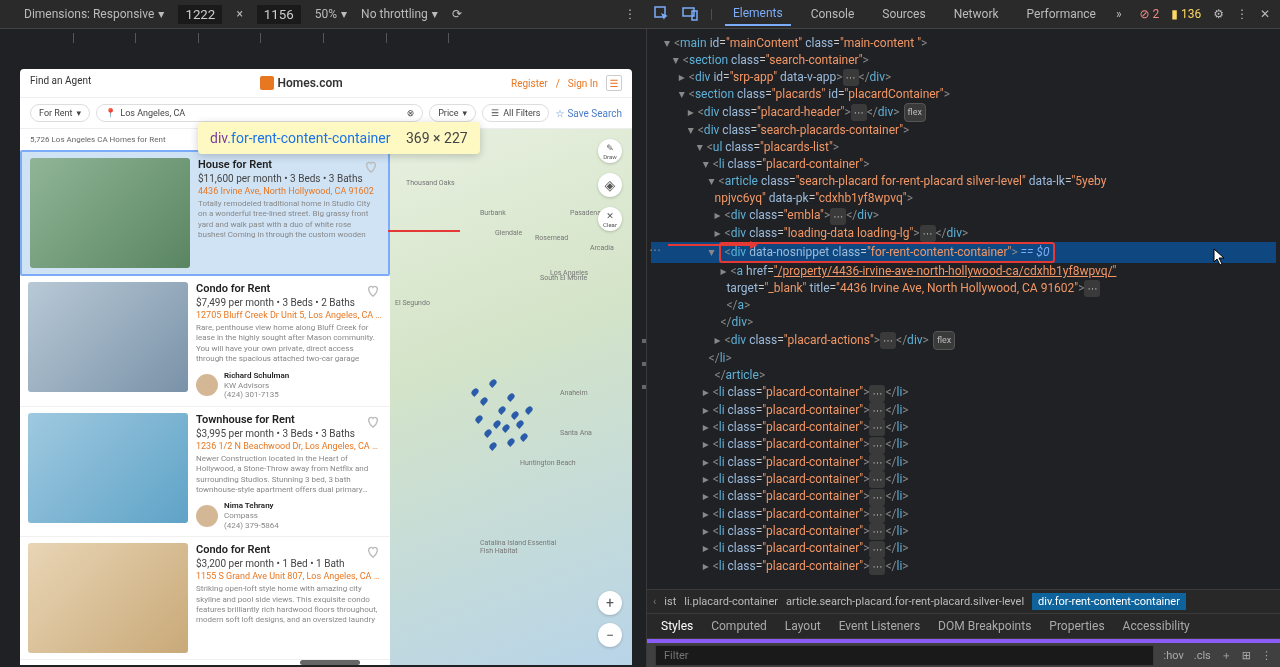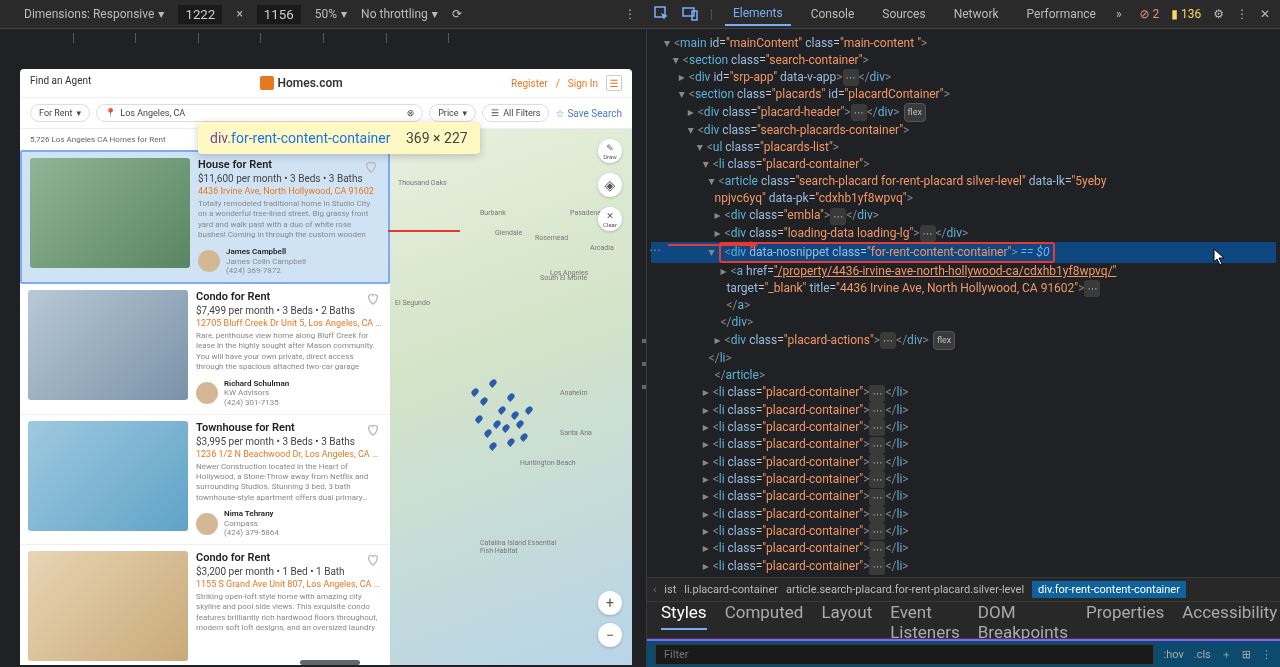--- a/index.html
+++ b/index.html
@@ -90,25 +90,25 @@
 .flex-badge { display: inline-block; background: #3a3a3a; color: #bbb; border: 1px solid #555; border-radius: 4px; padding: 0 3px; font-size: 9px; vertical-align: middle; margin-left: 4px; }
 .side-dots { position: absolute; left: -2px; color: #888; }
 .red-arrow-2 { position: absolute; left: 668px; top: 244px; width: 86px; height: 2px; background: #e53935; z-index: 200; }
 .red-arrow-2::after { content: ""; position: absolute; right: -4px; top: -3px; border-left: 8px solid #e53935; border-top: 4px solid transparent; border-bottom: 4px solid transparent; }
 
 .breadcrumbs { height: 24px; background: #282828; display: flex; align-items: center; font-size: 11px; color: #bbb; border-top: 1px solid #3a3a3a; gap: 8px; padding: 0 6px; overflow: hidden; }
 .breadcrumbs .crumb { white-space: nowrap; }
 .breadcrumbs .crumb.active { background: #0e639c; color: #fff; padding: 2px 6px; border-radius: 0; }
 .bc-arrow { color: #777; }
 
-.styles-tabs { height: 38px; background: #282828; display: flex; align-items: flex-start; font-size: 17px; gap: 18px; padding: 0 14px; border-top: 1px solid #3a3a3a; border-bottom: 1px solid #3a3a3a; }
+.styles-tabs { height: 26px; background: #282828; display: flex; align-items: center; font-size: 12px; gap: 18px; padding: 0 14px; border-top: 1px solid #3a3a3a; border-bottom: 1px solid #3a3a3a; }
 .styles-tabs .st { color: #aaa; }
 .styles-tabs .st.active { color: #fff; border-bottom: 2px solid #7cacf8; padding-bottom: 6px; margin-bottom: -8px; }
 
-.filter-row { height: 28px; background: #0c4a6e; display: flex; align-items: center; padding: 0 8px; gap: 10px; font-size: 11px; border-top: 2px solid #8b5cf6; }
+.filter-row { height: 28px; background: #404040; display: flex; align-items: center; padding: 0 8px; gap: 10px; font-size: 11px; border-top: 4px solid #8b5cf6; }
 .filter-input { flex: 1; background: #1a1a1a; border: 1px solid #3a3a3a; color: #bbb; padding: 3px 8px; font-size: 11px; }
 .filter-row .mini { color: #aaa; }
 
 .mouse-cursor { position: absolute; left: 1213px; top: 248px; width: 14px; height: 18px; z-index: 300; pointer-events: none; }
 </style>
 </head>
 <body>
 
 <div class="top-toolbar">
   <div class="left">
@@ -186,28 +186,20 @@
       <div class="listings">
         <div class="results-count">5,726 Los Angeles CA Homes for Rent</div>
 
         <div class="listing highlighted">
           <div class="listing-img"></div>
           <div class="listing-details">
             <div class="listing-title">House for Rent</div>
             <div class="listing-price">$11,600 per month  •  3 Beds  •  3 Baths</div>
             <div class="listing-addr">4436 Irvine Ave, North Hollywood, CA 91602</div>
             <div class="listing-desc">Totally remodeled traditional home in Studio City on a wonderful tree-lined street. Big grassy front yard and walk past with a duo of white rose bushes! Coming in through the custom wooden front door you are…</div>
-            <div class="listing-agent">
-                <div class="agent-avatar"></div>
-                <div class="agent-info">
-                  <div class="agent-name">James Campbell</div>
-                  <div class="agent-company">James Colin Campbell</div>
-                  <div class="agent-company">(424) 369-7872</div>
-                </div>
-              </div>
           </div>
           <svg class="heart-icon" viewBox="0 0 16 16">
               <path d="M8 14 C2 9 2 4 5 3 C7 2 8 4 8 4 C8 4 9 2 11 3 C14 4 14 9 8 14" fill="none" stroke="#bbb" stroke-width="1.5"></path>
             </svg>
         </div>
 
         <div class="listing">
           <div class="listing-img condo"></div>
           <div class="listing-details">
             <div class="listing-title">Condo for Rent</div>
@@ -258,21 +250,21 @@
             <div class="listing-desc">Striking open-loft style home with amazing city skyline and pool side views. This exquisite condo features brilliantly rich hardwood floors throughout, modern soft loft designs, and an oversized laundry room filli…</div>
           </div>
           <svg class="heart-icon" viewBox="0 0 16 16">
               <path d="M8 14 C2 9 2 4 5 3 C7 2 8 4 8 4 C8 4 9 2 11 3 C14 4 14 9 8 14" fill="none" stroke="#bbb" stroke-width="1.5"></path>
             </svg>
         </div>
       </div>
 
       <div class="map-area">
         <div class="map-label" style="top:15px; left:20px">Calabasas</div>
-        <div class="map-label" style="top:50px; left:8px">Thousand Oaks</div>
+        <div class="map-label" style="top:50px; left:16px">Thousand Oaks</div>
         <div class="map-label" style="top:80px; left:90px">Burbank</div>
         <div class="map-label" style="top:80px; left:180px">Pasadena</div>
         <div class="map-label" style="top:115px; left:200px">Arcadia</div>
         <div class="map-label" style="top:100px; left:105px">Glendale</div>
         <div class="map-label" style="top:170px; left:5px">El Segundo</div>
         <div class="map-label" style="top:140px; left:160px">Los Angeles</div>
         <div class="map-label" style="top:105px; left:145px">Rosemead</div>
         <div class="map-label" style="top:145px; left:150px">South El Monte</div>
         <div class="map-label" style="top:260px; left:170px">Anaheim</div>
         <div class="map-label" style="top:300px; left:170px">Santa Ana</div>

